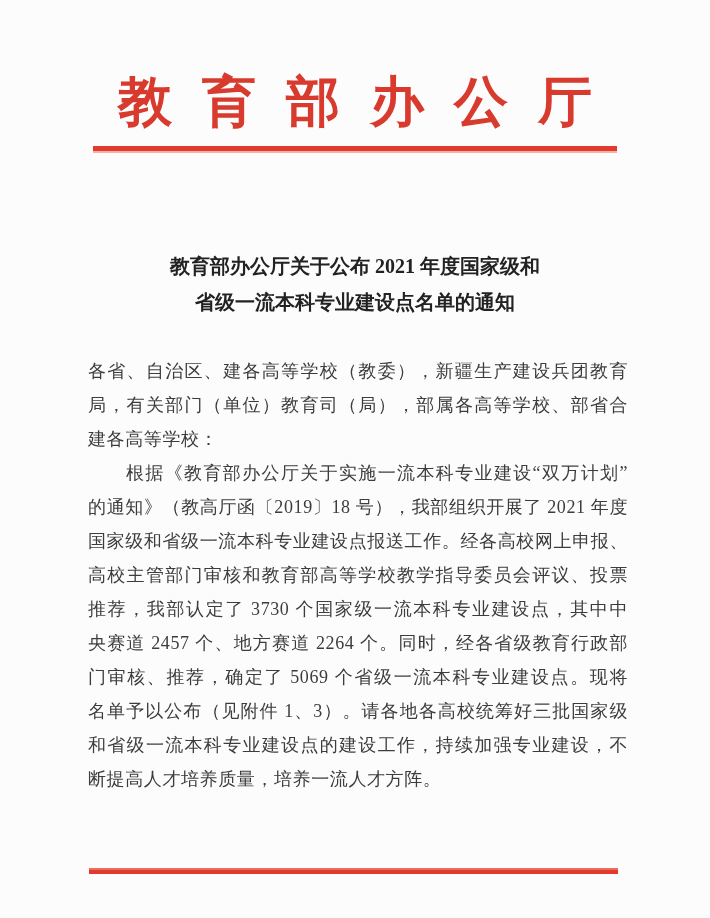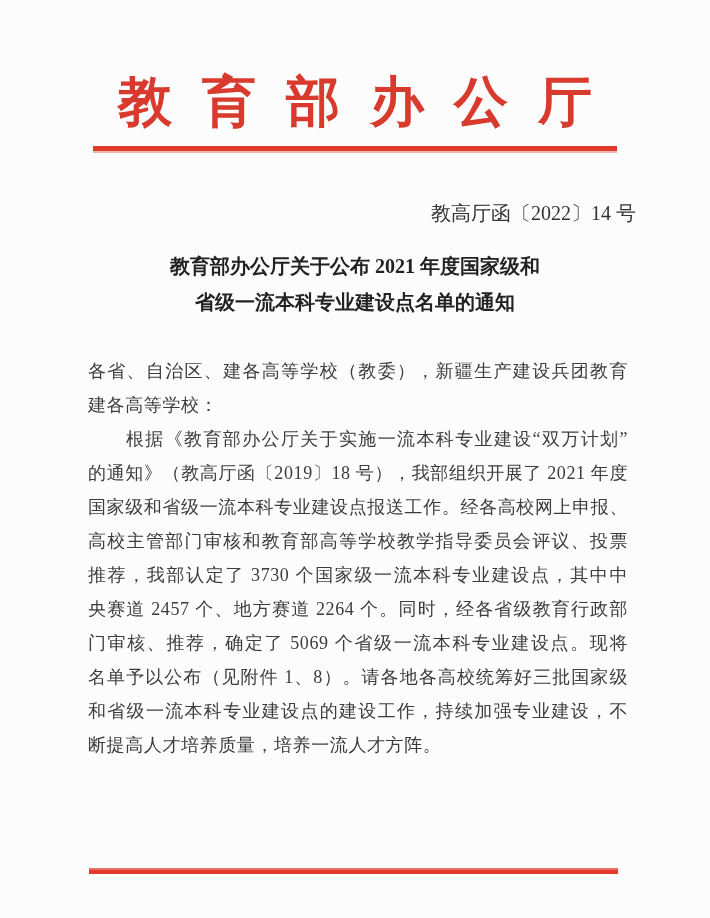--- a/index.html
+++ b/index.html
@@ -107,41 +107,41 @@
 </style>
 </head>
 <body>
 
 <div class="page">
 
   <div class="letterhead">教育部办公厅</div>
 
   <div class="rule-top"></div>
 
-  <div class="doc-number">教高厅函〔2022〕14 号</div>
 
   <div class="notice-title">
       <div class="t-line">教育部办公厅关于公布 2021 年度国家级和</div>
       <div class="t-line">省级一流本科专业建设点名单的通知</div>
     </div>
 
   <div class="doc-body">
     <div class="salutation">
         <div class="b-line">各省、自治区、建各高等学校（教委），新疆生产建设兵团教育</div>
+        <div class="b-line">局，有关部门（单位）教育司（局），部属各高等学校、部省合</div>
         <div class="b-line">建各高等学校：</div>
       </div>
     <div class="paragraph">
         <div class="b-line">根据《教育部办公厅关于实施一流本科专业建设“双万计划”</div>
         <div class="b-line">的通知》（教高厅函〔2019〕18 号），我部组织开展了 2021 年度</div>
         <div class="b-line">国家级和省级一流本科专业建设点报送工作。经各高校网上申报、</div>
         <div class="b-line">高校主管部门审核和教育部高等学校教学指导委员会评议、投票</div>
         <div class="b-line">推荐，我部认定了 3730 个国家级一流本科专业建设点，其中中</div>
         <div class="b-line">央赛道 2457 个、地方赛道 2264 个。同时，经各省级教育行政部</div>
         <div class="b-line">门审核、推荐，确定了 5069 个省级一流本科专业建设点。现将</div>
-        <div class="b-line">名单予以公布（见附件 1、8）。请各地各高校统筹好三批国家级</div>
+        <div class="b-line">名单予以公布（见附件 1、3）。请各地各高校统筹好三批国家级</div>
         <div class="b-line">和省级一流本科专业建设点的建设工作，持续加强专业建设，不</div>
         <div class="b-line">断提高人才培养质量，培养一流人才方阵。</div>
       </div>
   </div>
 
 
   <div class="rule-bottom"></div>
 
 </div>
 

